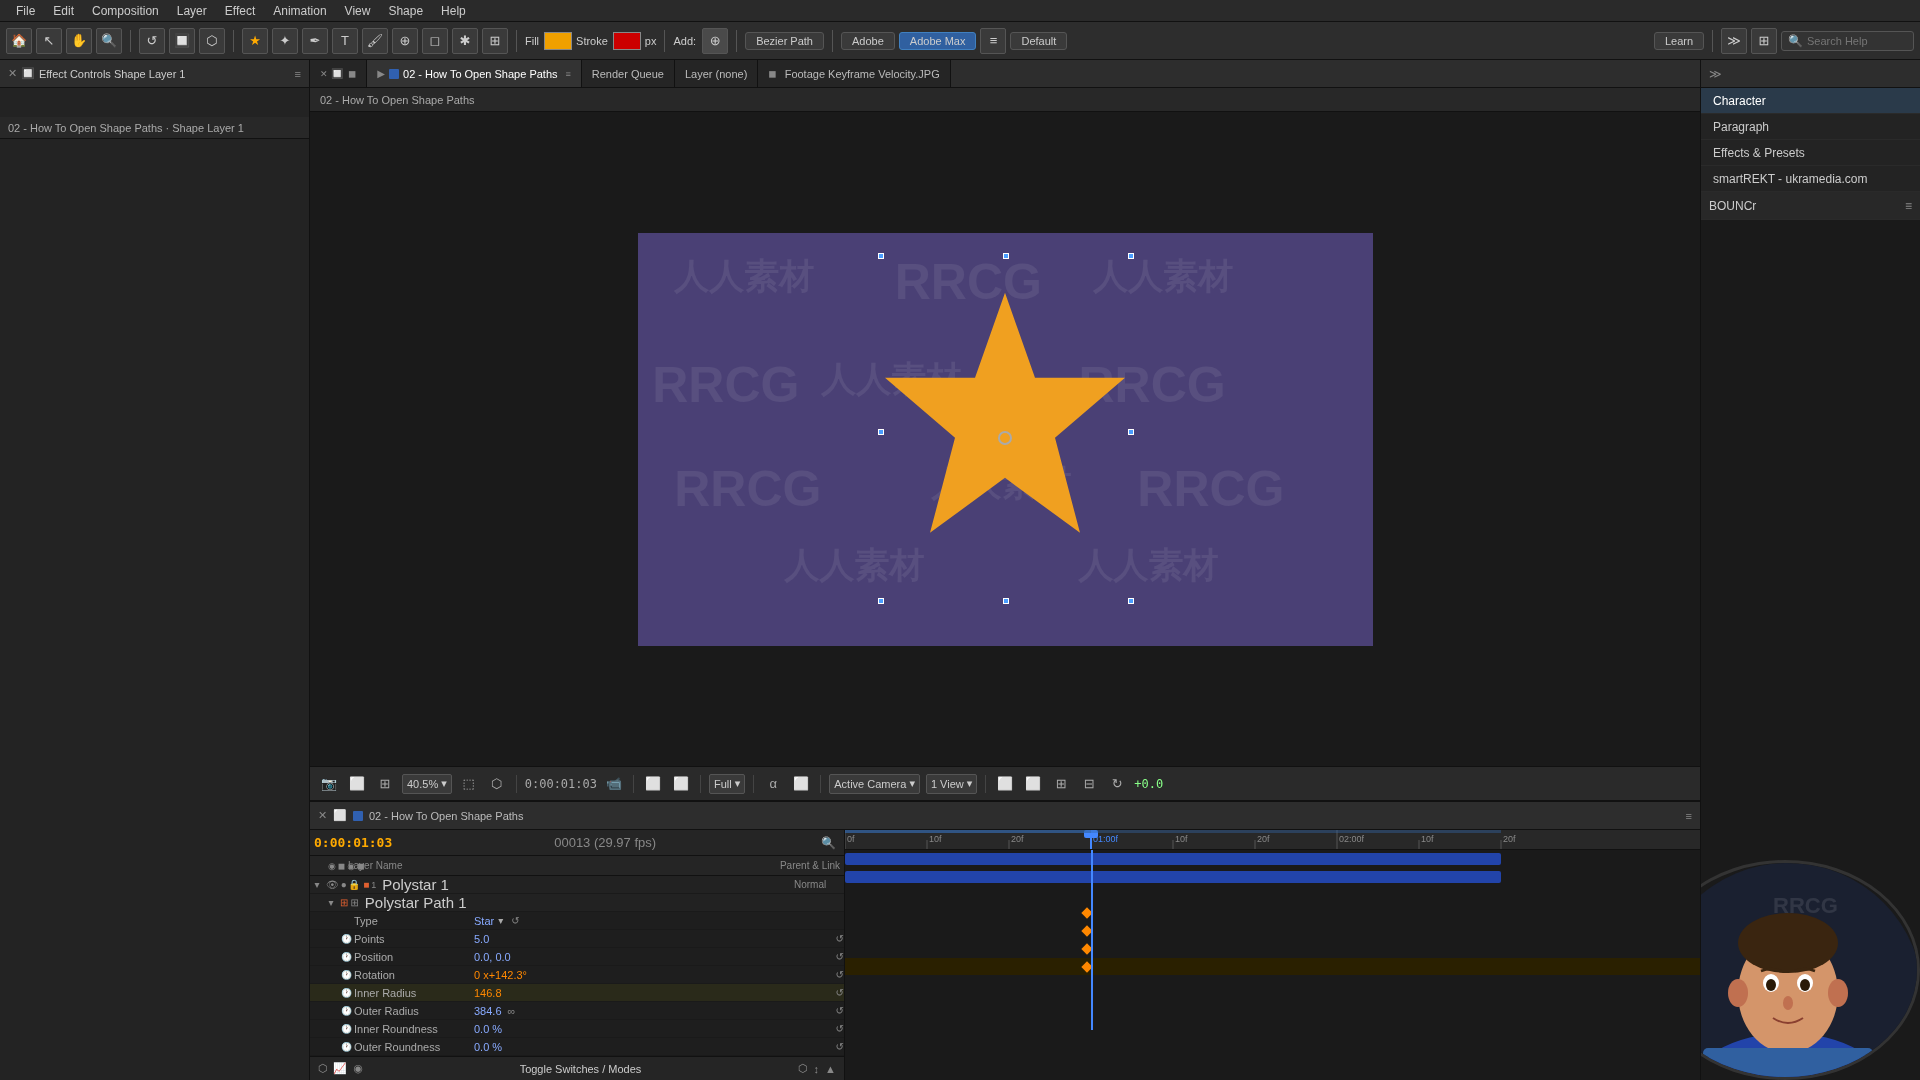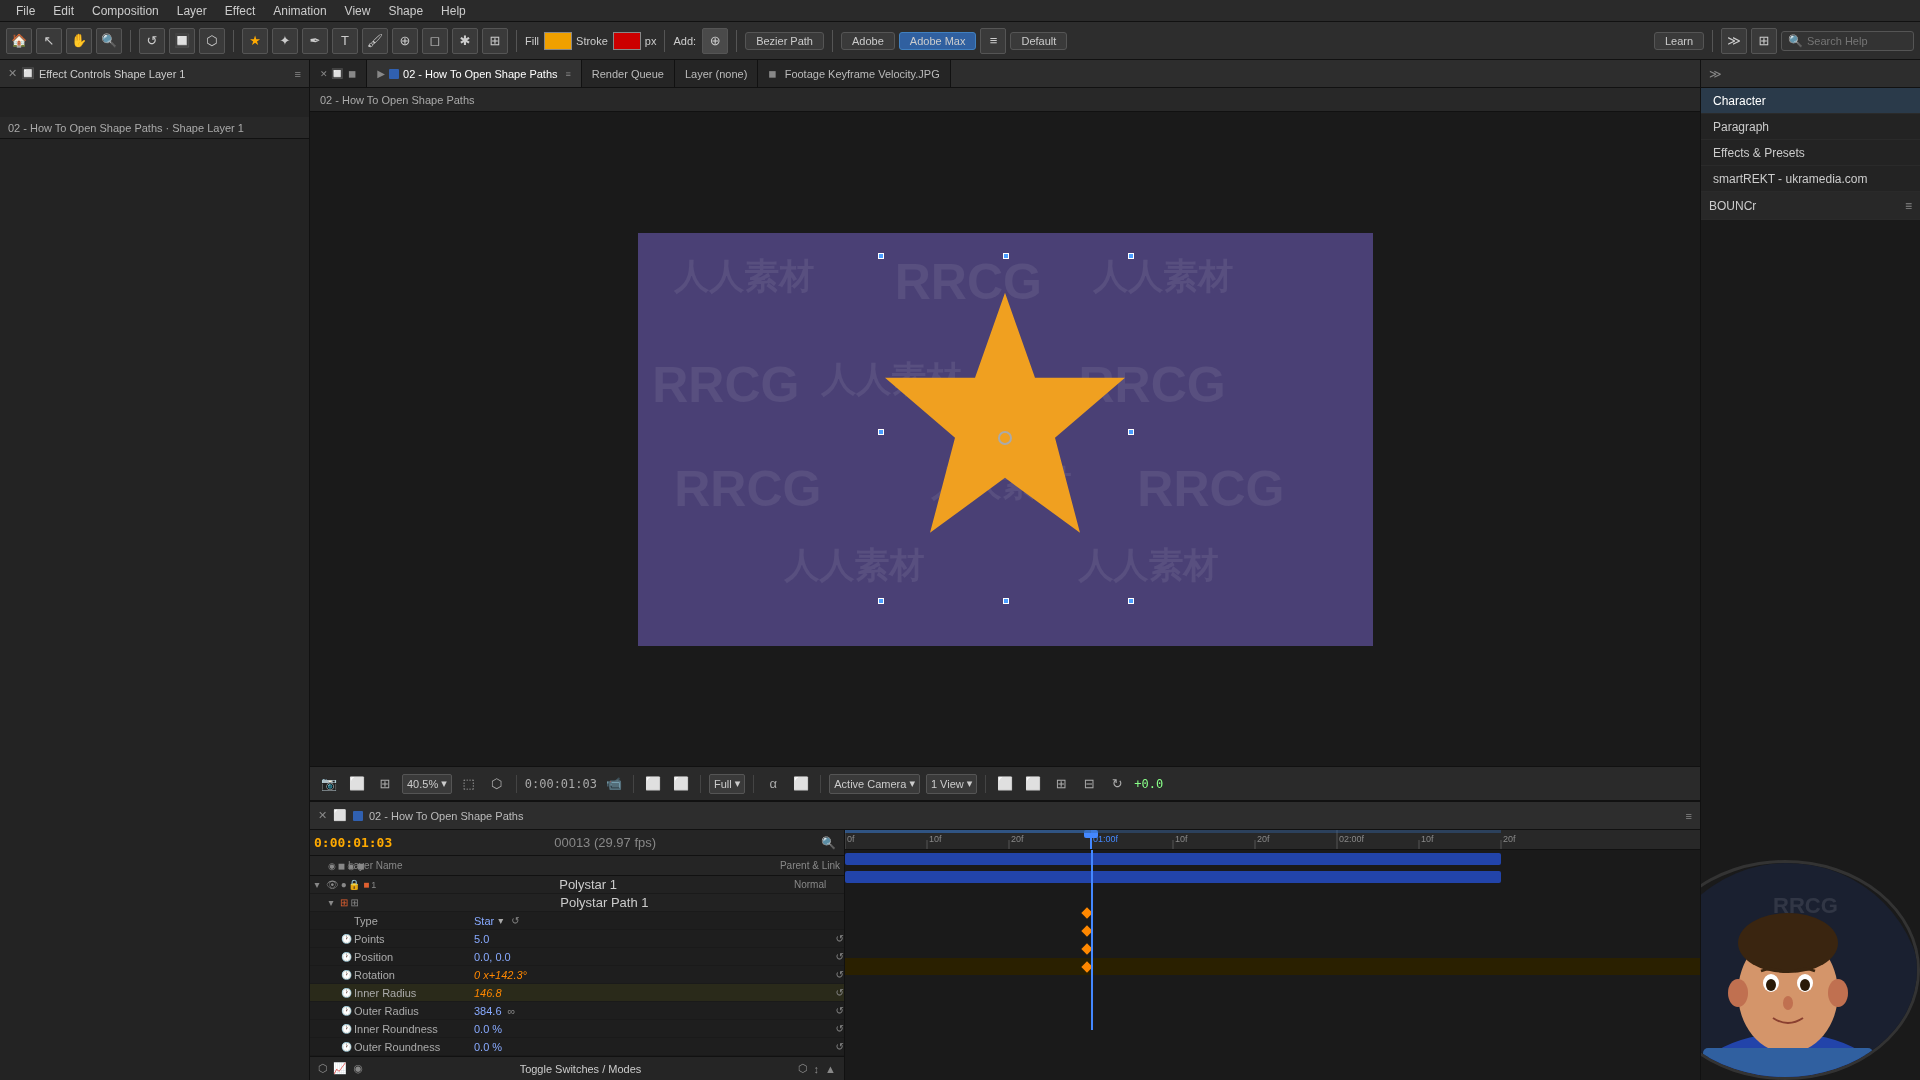--- a/index.html
+++ b/index.html
@@ -394,44 +394,43 @@
       gap: 2px;
       align-items: center;
       margin: 0 2px;
     }
     .layer-icon {
       font-size: 10px;
       color: #888;
     }
     .layer-name {
       flex: 1;
-      font-size: 13px;
+      font-size: 15px;
       color: #ccc;
       padding-left: 4px;
-      text-align: center;
     }
     .layer-prop-row {
       height: 18px;
       display: flex;
       align-items: center;
       padding-left: 30px;
       border-bottom: 1px solid #1a1a1a;
       background: #1e1e1e;
     }
     .prop-name {
       width: 120px;
       font-size: 11px;
       color: #aaa;
     }
     .prop-value {
       font-size: 11px;
       color: #88aaff;
       cursor: pointer;
     }
-    .prop-value.orange { color: #ff8800; font-style: italic; }
+    .prop-value.orange { color: #ff8800; }
     .prop-icon {
       width: 14px;
       font-size: 10px;
       color: #888;
       text-align: center;
     }
     .tl-track-row {
       height: 18px;
       border-bottom: 1px solid #1a1a1a;
       position: relative;

